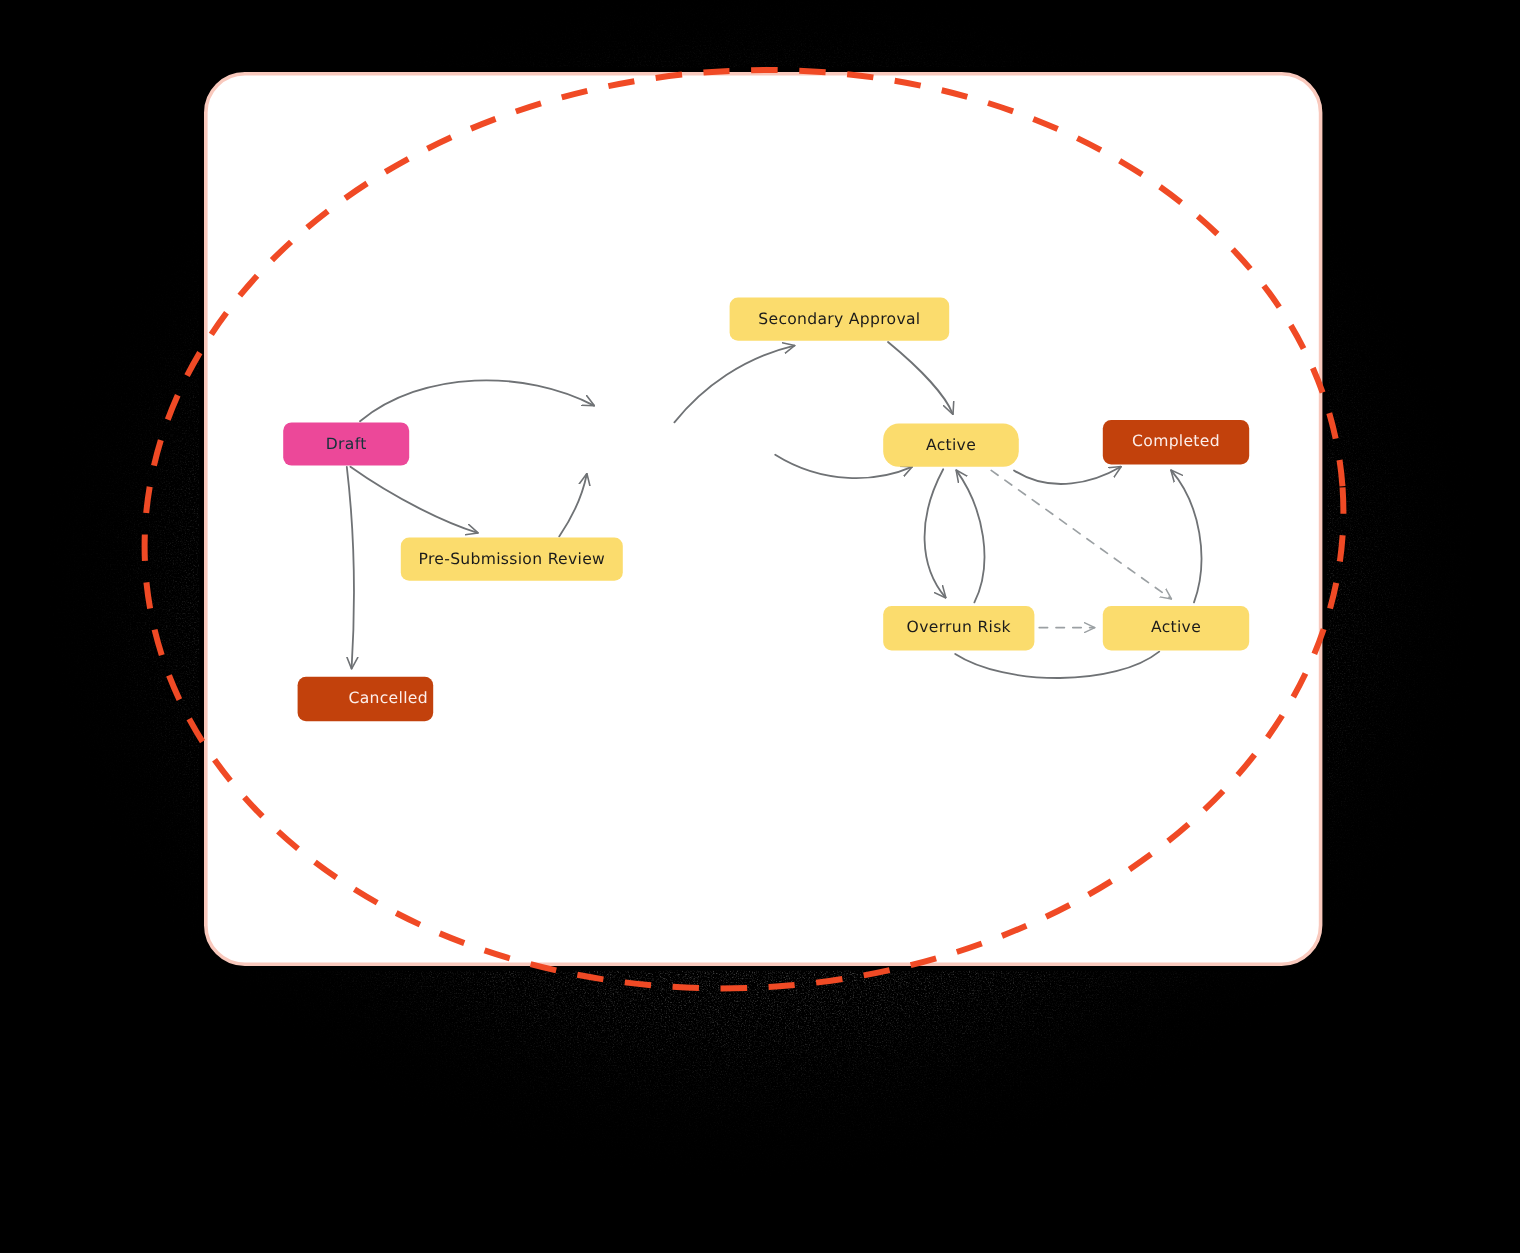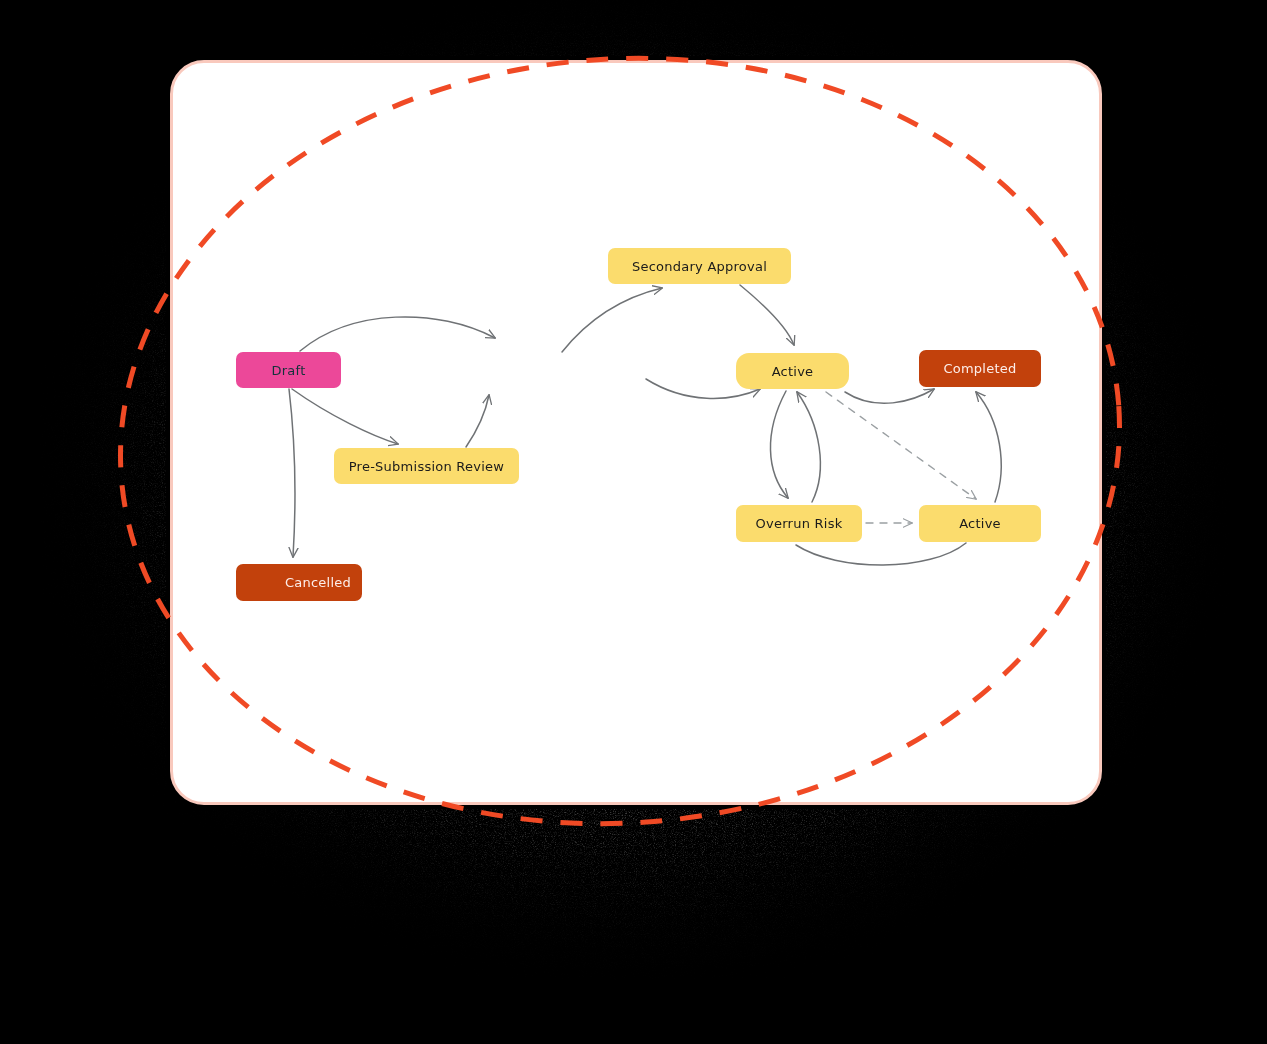--- a/index.html
+++ b/index.html
@@ -165,21 +165,21 @@
   </div>
 
   <div class="node node-red" style="left:919px; top:350px; width:122px; height:37px;">
     <span>Completed</span>
   </div>
 
   <div class="node node-yellow" style="left:334px; top:448px; width:185px; height:36px;">
     <span>Pre-Submission Review</span>
   </div>
 
-  <div class="node node-red" style="left:236px; top:564px; width:126px; height:37px;padding-left:38px;">
+  <div class="node node-red" style="left:248px; top:564px; width:113px; height:37px;padding-left:38px;">
     <span>Cancelled</span>
   </div>
 
   <div class="node node-yellow" style="left:736px; top:505px; width:126px; height:37px;justify-content:center;">
     <span>Overrun Risk</span>
   </div>
 
   <div class="node node-yellow" style="left:919px; top:505px; width:122px; height:37px;">
     <span>Active</span>
   </div>

